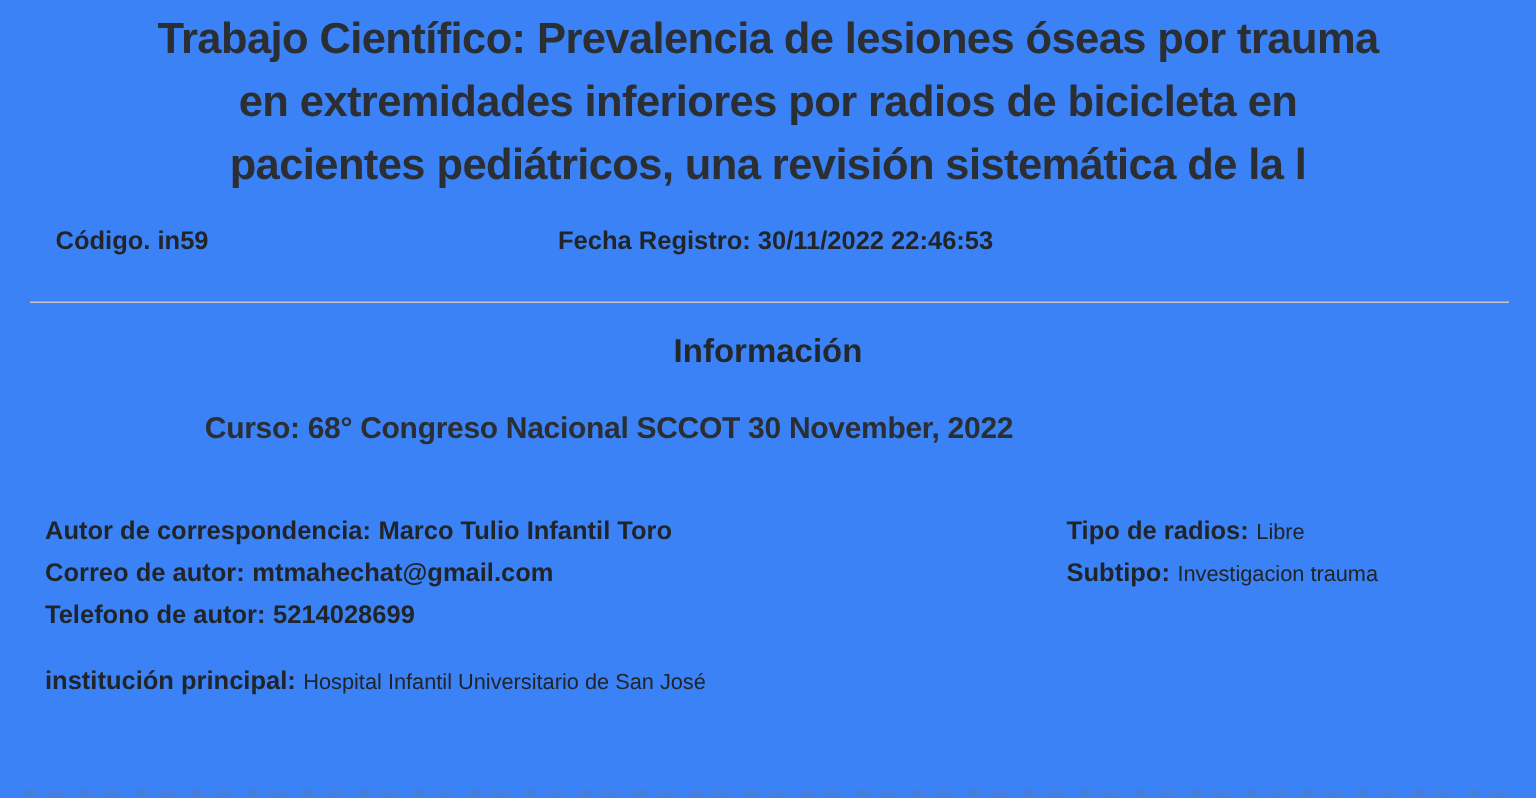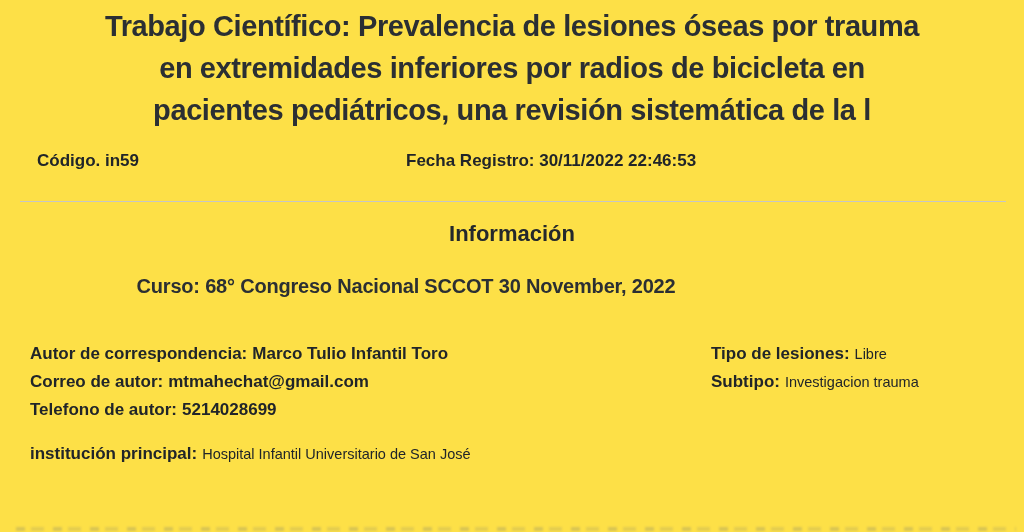--- a/index.html
+++ b/index.html
@@ -6,21 +6,21 @@
     margin: 0;
     padding: 0;
     background: #ffffff;
     font-family: "Liberation Sans", "DejaVu Sans", sans-serif;
     color: #212529;
   }
   .page {
     position: relative;
     width: 1024px;
     height: 532px;
-    background: #fde047;
+    background: #3b82f6;
     overflow: hidden;
   }
 
   
   .doc-title {
     position: absolute;
     top: 5px;
     left: 0;
     width: 1024px;
     text-align: center;
@@ -41,21 +41,20 @@
     font-weight: 700;
     white-space: nowrap;
   }
   .meta-date {
     position: absolute;
     top: 151px;
     left: 372px;
     font-size: 17px;
     font-weight: 700;
     white-space: nowrap;
-    margin-left: 34px;
   }
 
   
   .divider {
     position: absolute;
     top: 201px;
     left: 20px;
     width: 986px;
     border: none;
     border-top: 1px solid #c6c6c6;
@@ -167,21 +166,21 @@
     <span>Correo de autor:</span><span class="val-strong">mtmahechat@gmail.com</span>
   </div>
   <div class="detail col-left row-3">
     <span>Telefono de autor:</span><span class="val-strong">5214028699</span>
   </div>
   <div class="detail col-left row-4">
     <span>institución principal:</span><span class="val-small">Hospital Infantil Universitario de San José</span>
   </div>
 
   <div class="detail col-right row-1">
-    <span>Tipo de lesiones:</span><span class="val-small">Libre</span>
+    <span>Tipo de radios:</span><span class="val-small">Libre</span>
   </div>
   <div class="detail col-right row-2">
     <span>Subtipo:</span><span class="val-small">Investigacion trauma</span>
   </div>
 
 
   <div class="cutoff-strip"></div>
 
 </div>
 

